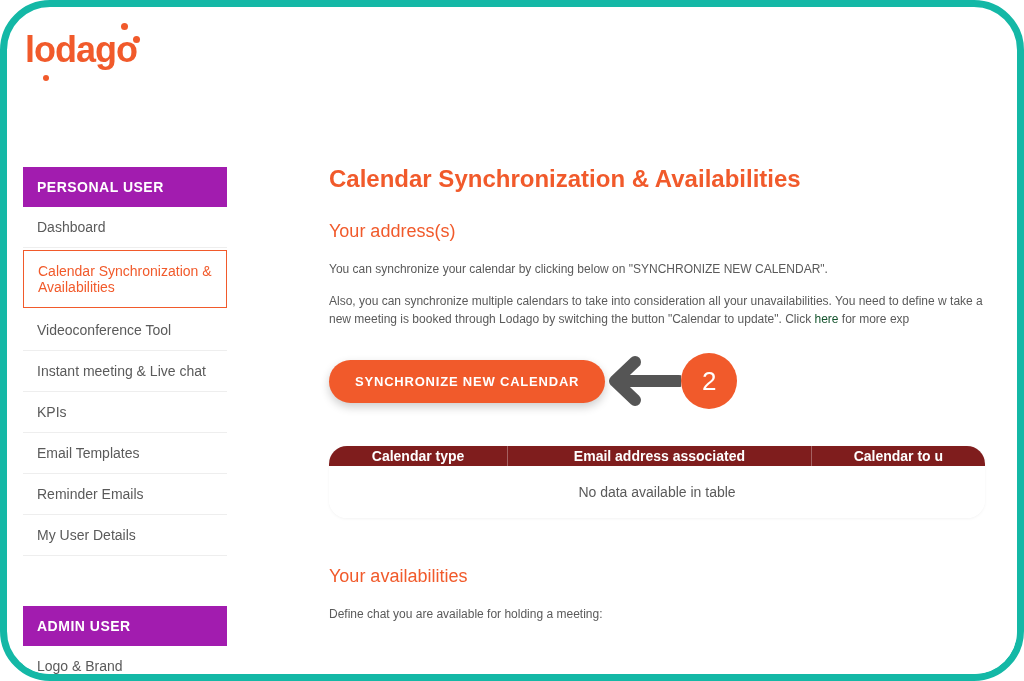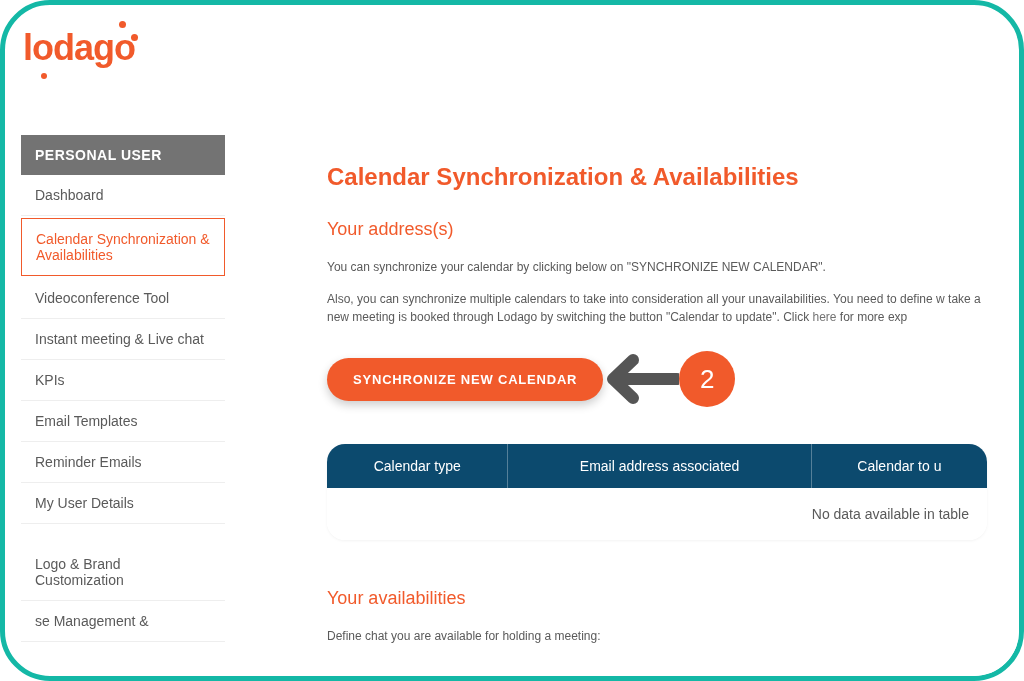--- a/index.html
+++ b/index.html
@@ -4,47 +4,48 @@
   <style>
     * { box-sizing: border-box; margin: 0; padding: 0; }
     body { font-family: -apple-system, BlinkMacSystemFont, 'Segoe UI', Arial, sans-serif; background: #fff; }
     .frame {
       width: 1024px;
       height: 681px;
       border-radius: 50px;
       overflow: hidden;
       position: relative;
       background: #fff;
-      border: 5px solid #14b8a6;
+      border: 7px solid #14b8a6;
     }
     .logo {
       position: absolute;
       top: 22px;
       left: 18px;
       font-size: 36px;
       font-weight: 700;
       color: #f15a2b;
       letter-spacing: -1px;
     }
     .logo-dot1 { position:absolute; top:-6px; left:96px; width:7px; height:7px; background:#f15a2b; border-radius:50%; }
     .logo-dot2 { position:absolute; top:7px; left:108px; width:7px; height:7px; background:#f15a2b; border-radius:50%; }
     .logo-dot3 { position:absolute; top:46px; left:18px; width:6px; height:6px; background:#f15a2b; border-radius:50%; }
     .sidebar {
       position: absolute;
       top: 130px;
       left: 16px;
       width: 204px;
     }
     .section-hdr {
-      background: #737373;
+      background: #a21caf;
       color: #fff;
       padding: 12px 14px;
       font-size: 14px;
       font-weight: 700;
       letter-spacing: .5px;
+      margin-top: 30px;
     }
     .nav-item {
       background: #fff;
       border-bottom: 1px solid #eee;
       padding: 12px 14px;
       font-size: 14px;
       color: #5a5a5a;
       cursor: pointer;
     }
     .nav-item.active {
@@ -75,21 +76,21 @@
       color: #f15a2b;
       margin-bottom: 18px;
       font-weight: 500;
     }
     .para {
       font-size: 12px;
       color: #5a5a5a;
       margin-bottom: 14px;
       line-height: 1.5;
     }
-    .para a { color: #737373; text-decoration: none; }
+    .para a { color: #14532d; text-decoration: none; }
     .sync-row {
       display: flex;
       align-items: center;
       margin: 24px 0 36px;
     }
     .btn-primary {
       background: #f15a2b;
       color: #fff;
       border: none;
       border-radius: 28px;
@@ -108,31 +109,31 @@
       background: #f15a2b;
       color: #fff;
       display: flex;
       align-items: center;
       justify-content: center;
       font-size: 26px;
       font-weight: 400;
     }
     .tbl { width: 100%; border-collapse: collapse; border-radius: 12px; overflow: hidden; }
     .tbl th {
-      background: #0c4a6e;
-      color: #fff;
-      padding: 14px 10px;
-      font-size: 14px;
-      font-weight: 400;
+      background: #7f1d1d;
+      color: #fff;
+      padding: 2px 10px;
+      font-size: 14px;
+      font-weight: 700;
       border-right: 1px solid rgba(255,255,255,.3);
     }
     .tbl th:last-child { border-right: none; }
     .tbl td {
       padding: 18px;
-      text-align: right;
+      text-align: center;
       font-size: 14px;
       color: #5a5a5a;
       background: #fff;
     }
     .tbl-wrap {
       border-radius: 18px;
       overflow: hidden;
       box-shadow: 0 1px 3px rgba(0,0,0,.05);
       margin-bottom: 48px;
     }
@@ -153,20 +154,21 @@
     <div class="section-hdr">PERSONAL USER</div>
     <div class="nav-item">Dashboard</div>
     <div class="nav-item active">Calendar Synchronization &amp; Availabilities</div>
     <div class="nav-item">Videoconference Tool</div>
     <div class="nav-item">Instant meeting &amp; Live chat</div>
     <div class="nav-item">KPIs</div>
     <div class="nav-item">Email Templates</div>
     <div class="nav-item">Reminder Emails</div>
     <div class="nav-item">My User Details</div>
     <div class="spacer"></div>
+    <div class="section-hdr">ADMIN USER</div>
     <div class="nav-item">Logo &amp; Brand Customization</div>
     <div class="nav-item">se Management &amp;</div>
   </nav>
 
   <div class="main">
     <div class="panel">
       <h1 class="page-title">Calendar Synchronization &amp; Availabilities</h1>
 
       <h2 class="sub-title">Your address(s)</h2>
       <p class="para">You can synchronize your calendar by clicking below on "SYNCHRONIZE NEW CALENDAR".</p>

